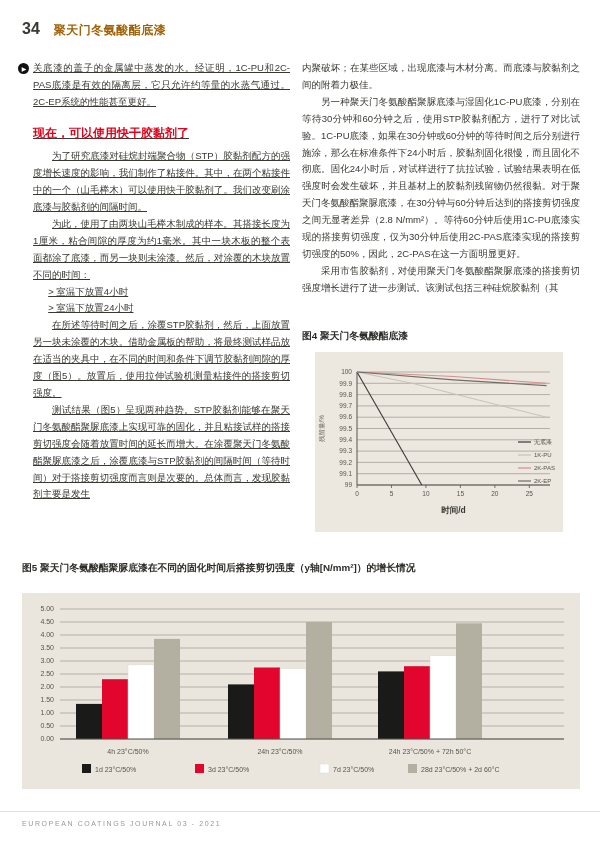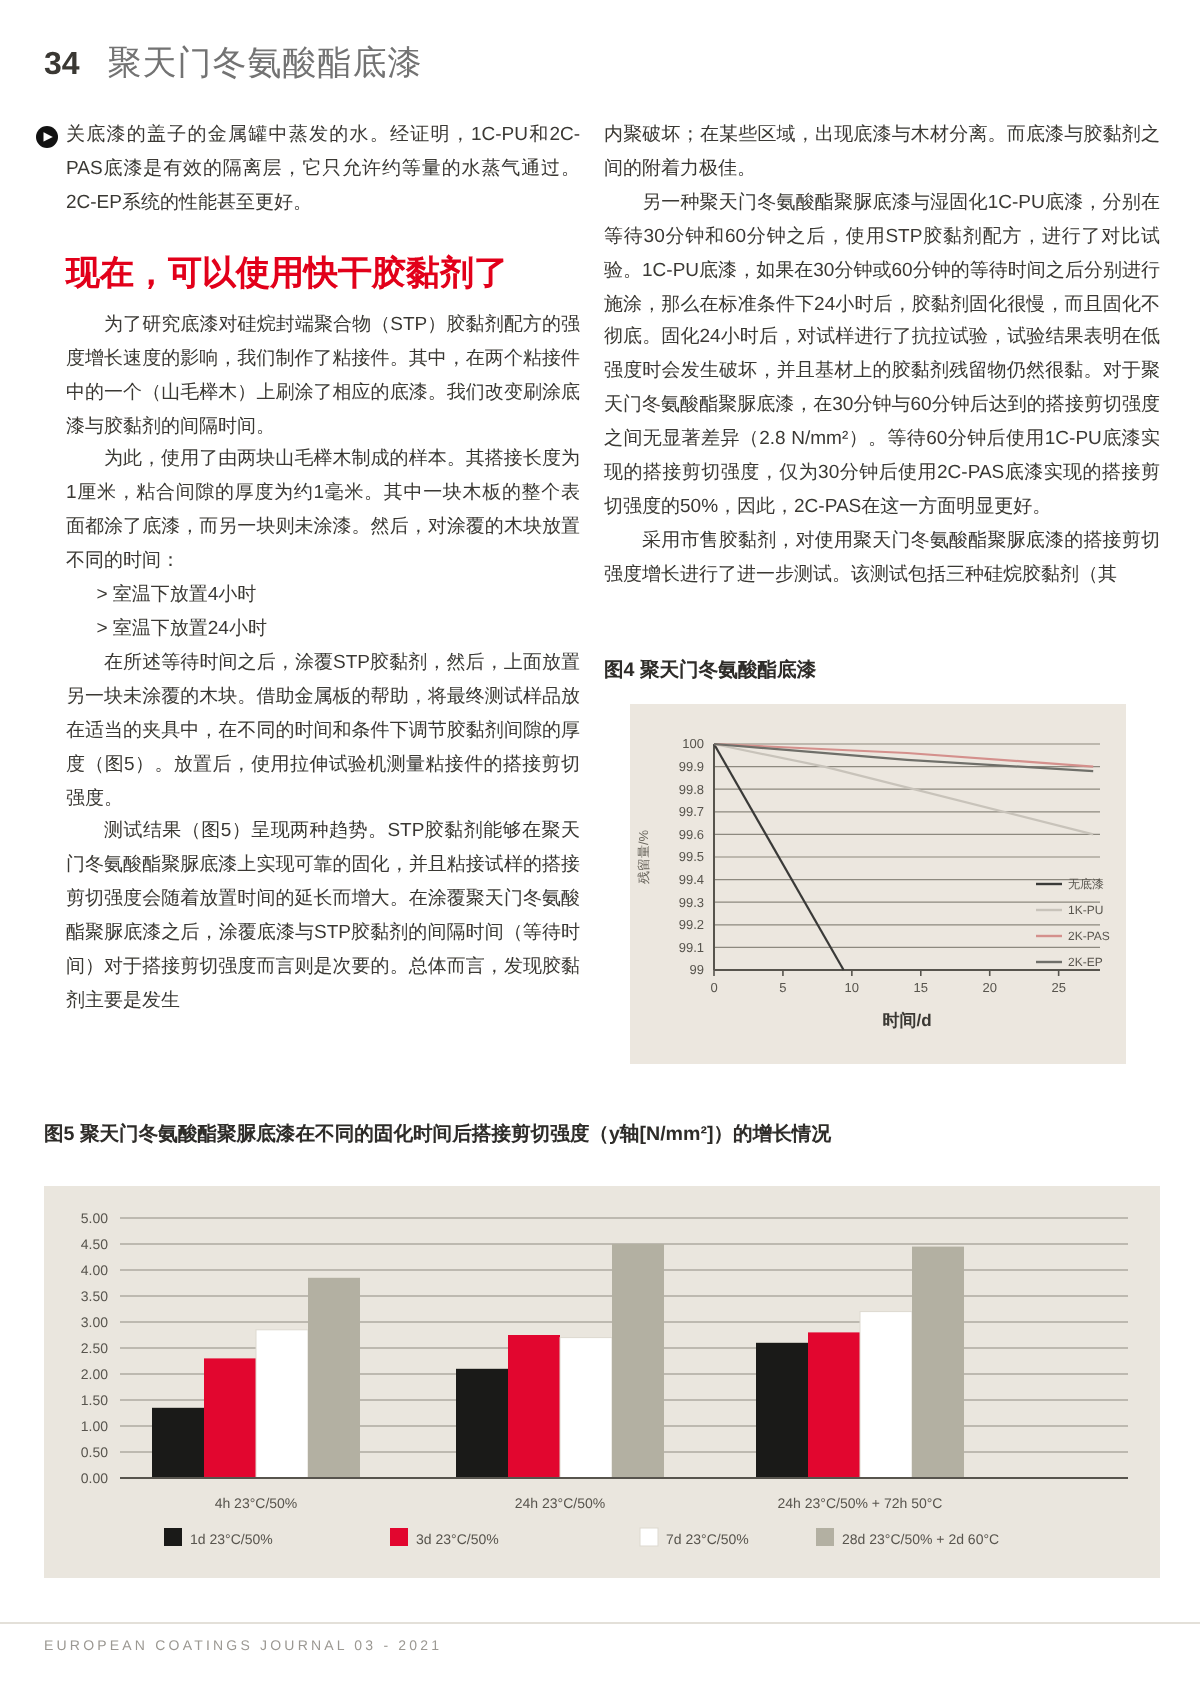--- a/index.html
+++ b/index.html
@@ -10,44 +10,44 @@
     background: #ffffff;
     font-family: "Liberation Sans", "DejaVu Sans", sans-serif;
     color: #2e2c29;
     overflow: hidden;
   }
   .header {
     position: absolute; top: 20px; left: 22px; right: 22px;
     display: flex; align-items: baseline; gap: 14px;
   }
   .page-num { font-size: 16px; font-weight: bold; color: #3a3833; }
-  .header-title { font-size: 17px; font-weight: normal; color: #737373; letter-spacing: 0.5px; }
+  .header-title { font-size: 12px; font-weight: bold; color: #a16207; letter-spacing: 0.5px; }
 
   .columns {
     position: absolute; top: 60px; left: 22px; right: 20px;
     display: flex; gap: 12px;
   }
   .col { font-size: 9.5px; line-height: 1.78; text-align: justify; color: #3a3833; }
-  .col-left  { width: 268px; position: relative; padding-left: 11px; }
+  .col-left  { width: 268px; position: relative; padding-left: 11px; text-decoration: underline; }
   .col-right { width: 278px; }
 
   .para { margin: 0; }
   .para.indent { text-indent: 2em; }
 
   .bullet {
     position: absolute; left: -4px; top: 3px;
     width: 11px; height: 11px; border-radius: 50%;
     background: #121212; color: #ffffff;
     display: flex; align-items: center; justify-content: center;
     font-size: 6px; line-height: 1;
   }
   .bullet::after { content: "▶"; margin-left: 1px; }
 
   .red-heading {
-    color: #e2001a; font-size: 17px; font-weight: bold;
+    color: #e2001a; font-size: 12px; font-weight: bold;
     margin: 15px 0 7px 0; text-indent: 0; line-height: 1.3;
   }
   .cond-list { list-style: none; }
   .cond-list li { padding-left: 1.6em; }
 
   .fig-caption {
     font-weight: bold; color: #2e2c29; font-size: 9.8px; line-height: 1.4;
   }
   .fig4-caption { margin-top: 32px; text-align: left; text-indent: 0; }
   .fig4-box {
@@ -83,21 +83,21 @@
     <span class="page-num">34</span>
     <span class="header-title">聚天门冬氨酸酯底漆</span>
   </div>
 
   <div class="columns">
 
     <div class="col col-left">
       <span class="bullet"></span>
       <p class="para">关底漆的盖子的金属罐中蒸发的水。经证明，1C-PU和2C-PAS底漆是有效的隔离层，它只允许约等量的水蒸气通过。2C-EP系统的性能甚至更好。</p>
       <h2 class="red-heading">现在，可以使用快干胶黏剂了</h2>
-      <p class="para indent">为了研究底漆对硅烷封端聚合物（STP）胶黏剂配方的强度增长速度的影响，我们制作了粘接件。其中，在两个粘接件中的一个（山毛榉木）上刷涂了相应的底漆。我们改变刷涂底漆与胶黏剂的间隔时间。</p>
+      <p class="para indent">为了研究底漆对硅烷封端聚合物（STP）胶黏剂配方的强度增长速度的影响，我们制作了粘接件。其中，在两个粘接件中的一个（山毛榉木）可以使用快干胶黏剂了。我们改变刷涂底漆与胶黏剂的间隔时间。</p>
       <p class="para indent">为此，使用了由两块山毛榉木制成的样本。其搭接长度为1厘米，粘合间隙的厚度为约1毫米。其中一块木板的整个表面都涂了底漆，而另一块则未涂漆。然后，对涂覆的木块放置不同的时间：</p>
       <ul class="cond-list">
         <li>&gt; 室温下放置4小时</li>
         <li>&gt; 室温下放置24小时</li>
       </ul>
       <p class="para indent">在所述等待时间之后，涂覆STP胶黏剂，然后，上面放置另一块未涂覆的木块。借助金属板的帮助，将最终测试样品放在适当的夹具中，在不同的时间和条件下调节胶黏剂间隙的厚度（图5）。放置后，使用拉伸试验机测量粘接件的搭接剪切强度。</p>
       <p class="para indent">测试结果（图5）呈现两种趋势。STP胶黏剂能够在聚天门冬氨酸酯聚脲底漆上实现可靠的固化，并且粘接试样的搭接剪切强度会随着放置时间的延长而增大。在涂覆聚天门冬氨酸酯聚脲底漆之后，涂覆底漆与STP胶黏剂的间隔时间（等待时间）对于搭接剪切强度而言则是次要的。总体而言，发现胶黏剂主要是发生</p>
     </div>
 
     <div class="col col-right">

